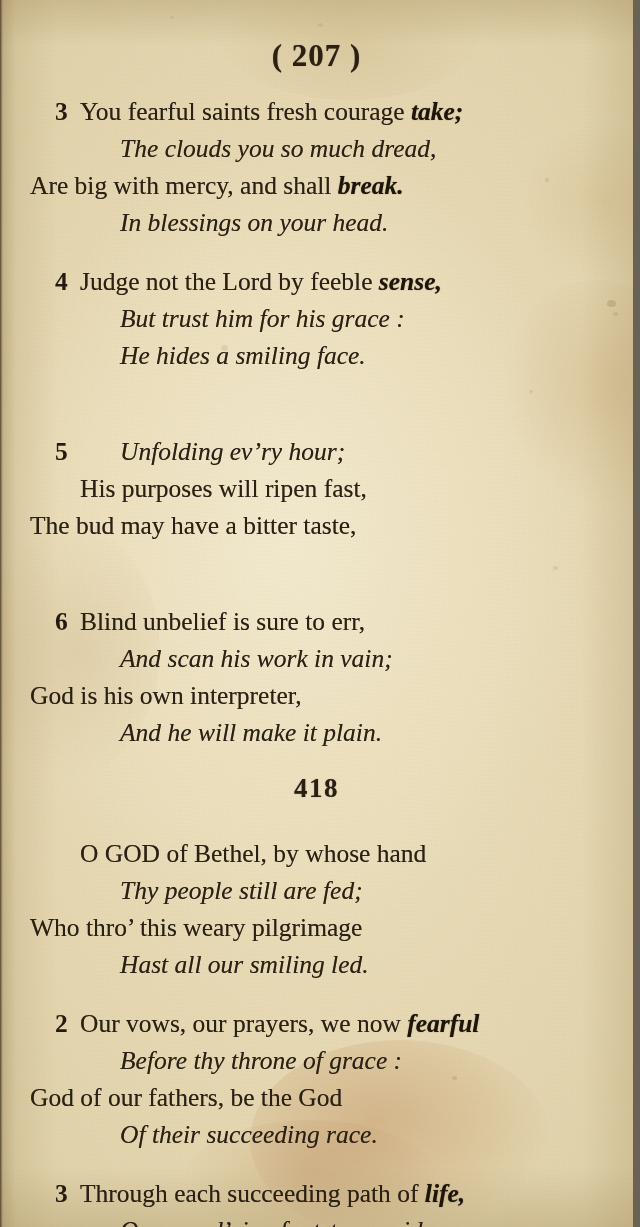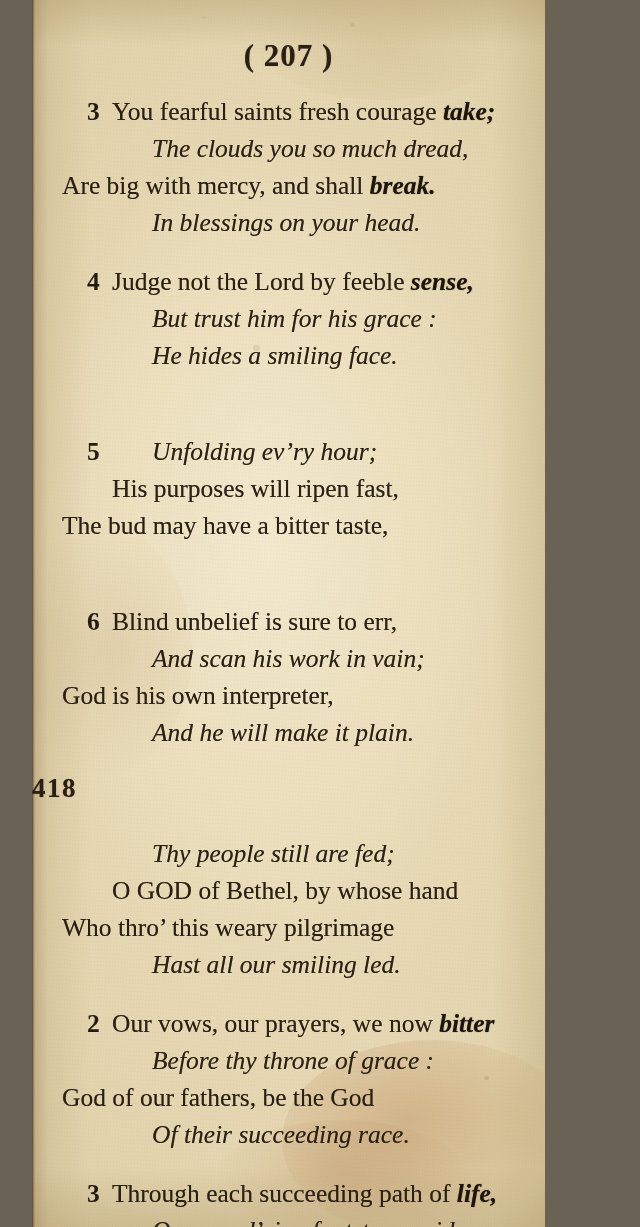--- a/index.html
+++ b/index.html
@@ -3,27 +3,26 @@
 <meta charset="utf-8">
 <title>Hymnal Page 207</title>
 <style>
   html, body {
     margin: 0;
     padding: 0;
     background: #6b6256;
   }
   #page {
     position: relative;
-    width: 513px;
+    width: 633px;
     height: 1227px;
     overflow: hidden;
     background: #eadfbe;
     font-family: "Liberation Serif", "DejaVu Serif", serif;
     color: #241a10;
-    margin-left: 32px;
     -webkit-font-smoothing: antialiased;
   }
 
   
   .paper-base {
     position: absolute;
     inset: 0;
     background:
       radial-gradient(ellipse 60% 42% at 46% 44%, #f2e9ce 0%, #ece0bf 45%, rgba(236,224,191,0) 78%),
       radial-gradient(ellipse 85% 70% at 50% 50%, #ece1c0 0%, #e4d6b0 62%, #dccfa6 100%);
@@ -106,20 +105,21 @@
     text-align: center;
     font-size: 31px;
     font-weight: 700;
     letter-spacing: 1px;
     color: #2b2014;
     text-shadow: 0 0 1px rgba(40,28,16,.45);
   }
   .hymn-number {
     position: absolute;
     left: 0; right: 0;
+    text-align: center;
     font-size: 27px;
     font-weight: 700;
     letter-spacing: 1.5px;
     color: #2a1f13;
     text-shadow: 0 0 1px rgba(40,28,16,.5);
   }
 
   .stanza {
     position: absolute;
     left: 0;
@@ -208,28 +208,28 @@
         </div>
         <div class="stanza" style="top: 603px;">
           <span class="stanza-num">6</span>
           <div class="line first">Blind unbelief is sure to err,</div>
           <div class="line inner">And scan his work in vain;</div>
           <div class="line outer">God is his own interpreter,</div>
           <div class="line inner">And he will make it plain.</div>
         </div>
         <div class="hymn-number" style="top: 773px;">418</div>
         <div class="stanza" style="top: 835px;">
+          <div class="line first">O GOD of Bethel, by whose hand</div>
           <div class="line inner">Thy people still are fed;</div>
-          <div class="line first">O GOD of Bethel, by whose hand</div>
           <div class="line outer">Who thro’ this weary pilgrimage</div>
           <div class="line inner">Hast all our smiling led.</div>
         </div>
         <div class="stanza" style="top: 1005px;">
           <span class="stanza-num">2</span>
-          <div class="line first"><span>Our vows, our  prayers, we now </span><span class="heavy">bitter</span></div>
+          <div class="line first"><span>Our vows, our  prayers, we now </span><span class="heavy">fearful</span></div>
           <div class="line inner">Before thy throne of grace :</div>
           <div class="line outer">God of our fathers, be the God</div>
           <div class="line inner">Of their  succeeding race.</div>
         </div>
         <div class="stanza" style="top: 1175px;">
           <span class="stanza-num">3</span>
           <div class="line first"><span>Through each succeeding path of </span><span class="heavy">life,</span></div>
           <div class="line inner">Our wand’ring footsteps guide :</div>
         </div>
       </div>

